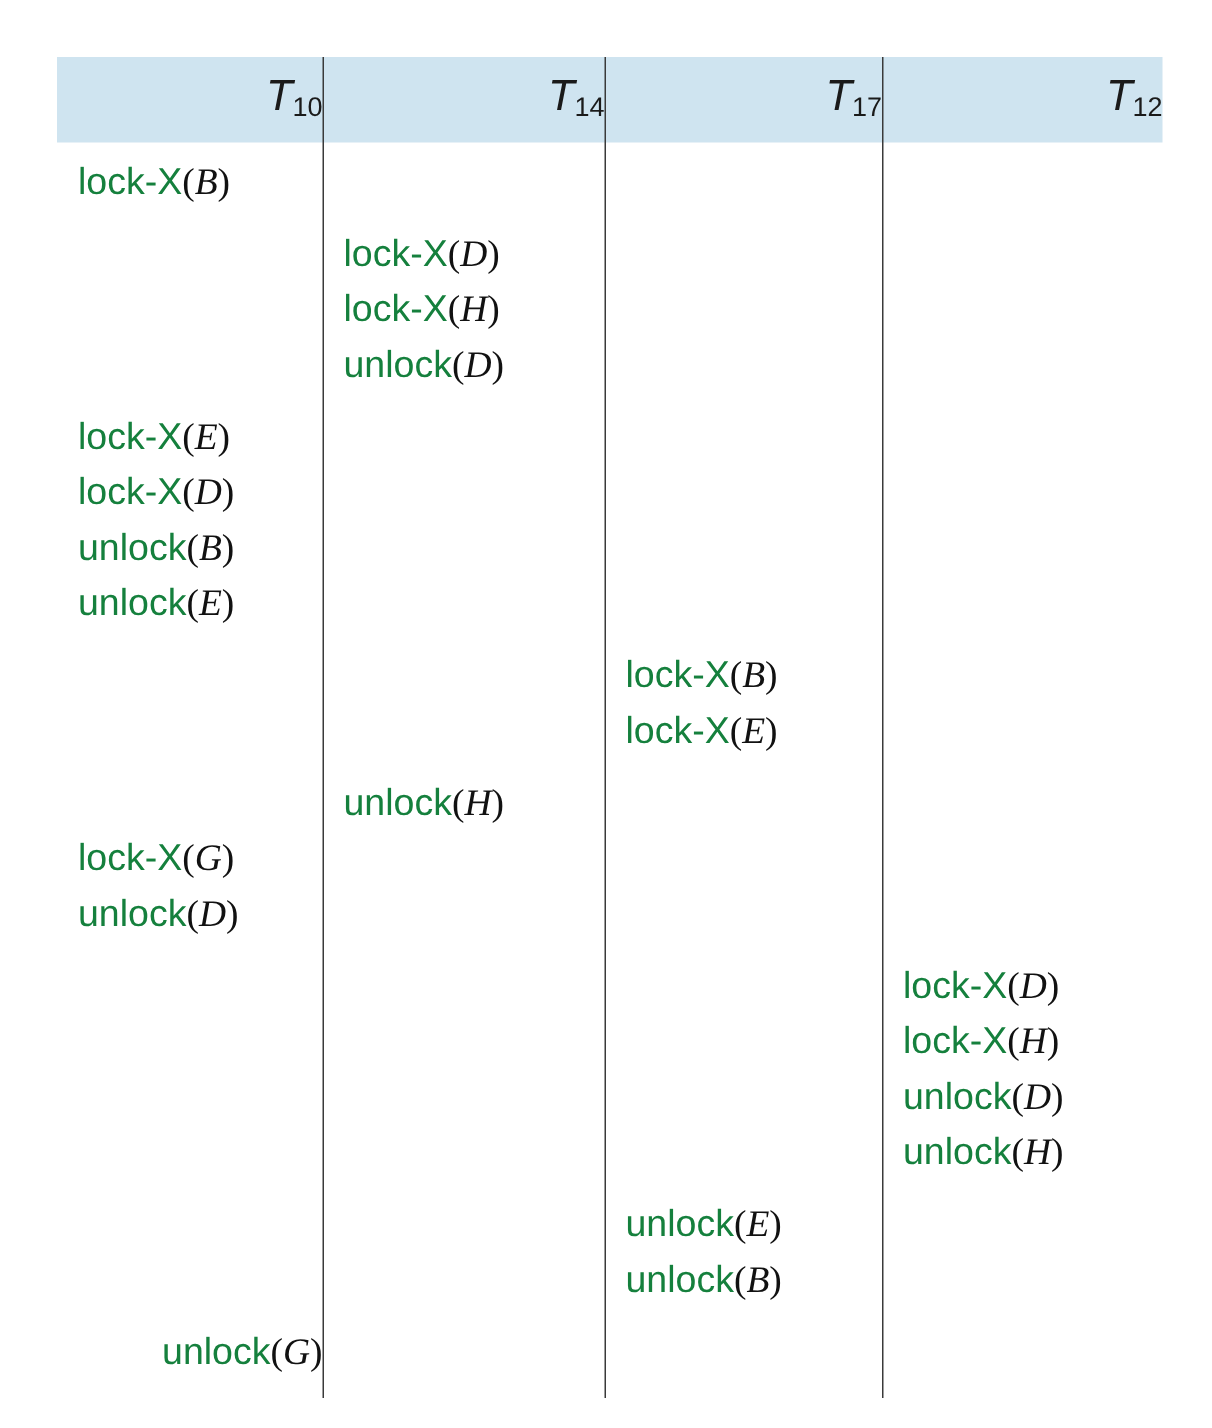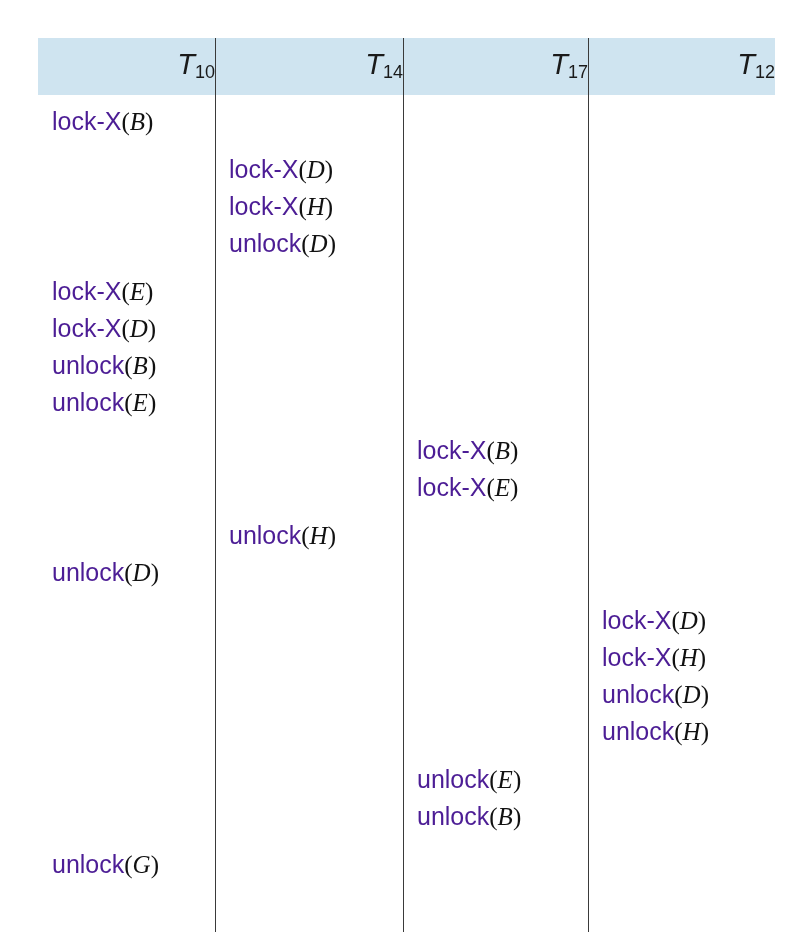--- a/index.html
+++ b/index.html
@@ -65,21 +65,21 @@
     margin-top: 11px;
   }
   .opcell {
     padding-left: 14px;
     white-space: nowrap;
     font-size: 25px;
     line-height: 1;
   }
   .op {
     font-family: "Liberation Sans", sans-serif;
-    color: #4c1d95;
+    color: #15803d;
   }
   .pr, .it {
     font-family: "Liberation Serif", serif;
     color: #111111;
   }
   .it {
     font-style: italic;
   }
 </style>
 </head>
@@ -120,20 +120,23 @@
       <div class="row gap">
         <div class="opcell" style="grid-column: 3;"><span class="op">lock-X</span><span class="pr">(</span><span class="it">B</span><span class="pr">)</span></div>
       </div>
       <div class="row">
         <div class="opcell" style="grid-column: 3;"><span class="op">lock-X</span><span class="pr">(</span><span class="it">E</span><span class="pr">)</span></div>
       </div>
       <div class="row gap">
         <div class="opcell" style="grid-column: 2;"><span class="op">unlock</span><span class="pr">(</span><span class="it">H</span><span class="pr">)</span></div>
       </div>
       <div class="row">
+        <div class="opcell" style="grid-column: 1;"><span class="op">lock-X</span><span class="pr">(</span><span class="it">G</span><span class="pr">)</span></div>
+      </div>
+      <div class="row">
         <div class="opcell" style="grid-column: 1;"><span class="op">unlock</span><span class="pr">(</span><span class="it">D</span><span class="pr">)</span></div>
       </div>
       <div class="row gap">
         <div class="opcell" style="grid-column: 4;"><span class="op">lock-X</span><span class="pr">(</span><span class="it">D</span><span class="pr">)</span></div>
       </div>
       <div class="row">
         <div class="opcell" style="grid-column: 4;"><span class="op">lock-X</span><span class="pr">(</span><span class="it">H</span><span class="pr">)</span></div>
       </div>
       <div class="row">
         <div class="opcell" style="grid-column: 4;"><span class="op">unlock</span><span class="pr">(</span><span class="it">D</span><span class="pr">)</span></div>
@@ -141,19 +144,19 @@
       <div class="row">
         <div class="opcell" style="grid-column: 4;"><span class="op">unlock</span><span class="pr">(</span><span class="it">H</span><span class="pr">)</span></div>
       </div>
       <div class="row gap">
         <div class="opcell" style="grid-column: 3;"><span class="op">unlock</span><span class="pr">(</span><span class="it">E</span><span class="pr">)</span></div>
       </div>
       <div class="row">
         <div class="opcell" style="grid-column: 3;"><span class="op">unlock</span><span class="pr">(</span><span class="it">B</span><span class="pr">)</span></div>
       </div>
       <div class="row gap">
-        <div class="opcell" style="grid-column: 1;"><span class="op">unlock</span><span class="pr">(</span><span class="it">G</span><span class="pr">)</span></div>
+        <div class="opcell" style="grid-column: 1; text-align: right;"><span class="op">unlock</span><span class="pr">(</span><span class="it">G</span><span class="pr">)</span></div>
       </div>
     </div>
 <div class="divider" style="left: 177px; height: 894px; background: rgb(58, 58, 58);"></div>
     <div class="divider" style="left: 365px; height: 894px; background: rgb(58, 58, 58);"></div>
     <div class="divider" style="left: 550px; height: 894px; background: rgb(58, 58, 58);"></div>
   </div>
 
 </body></html>

